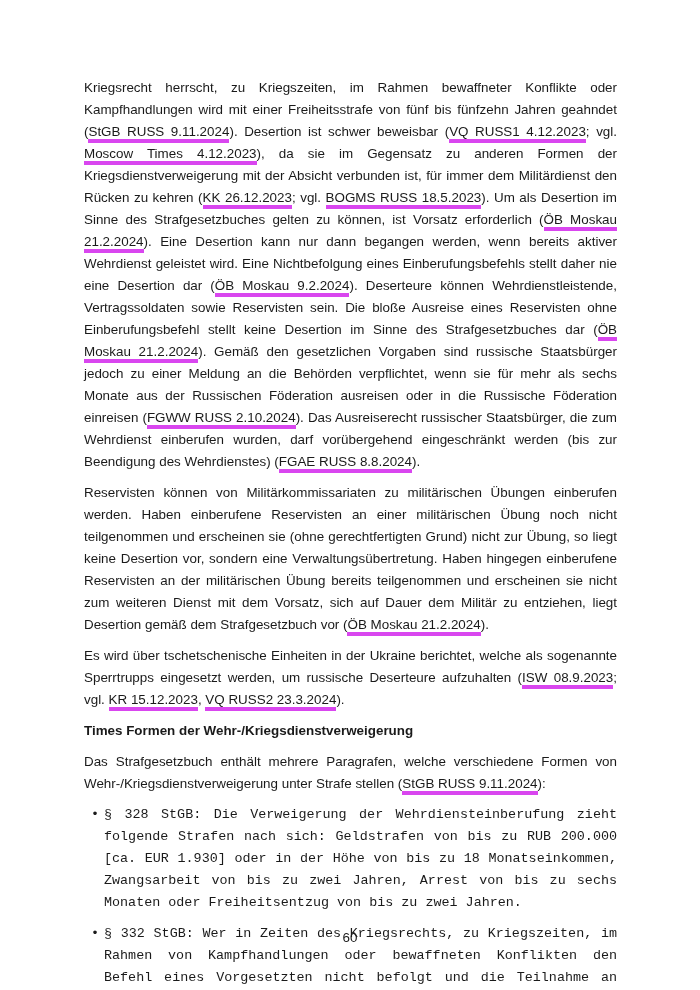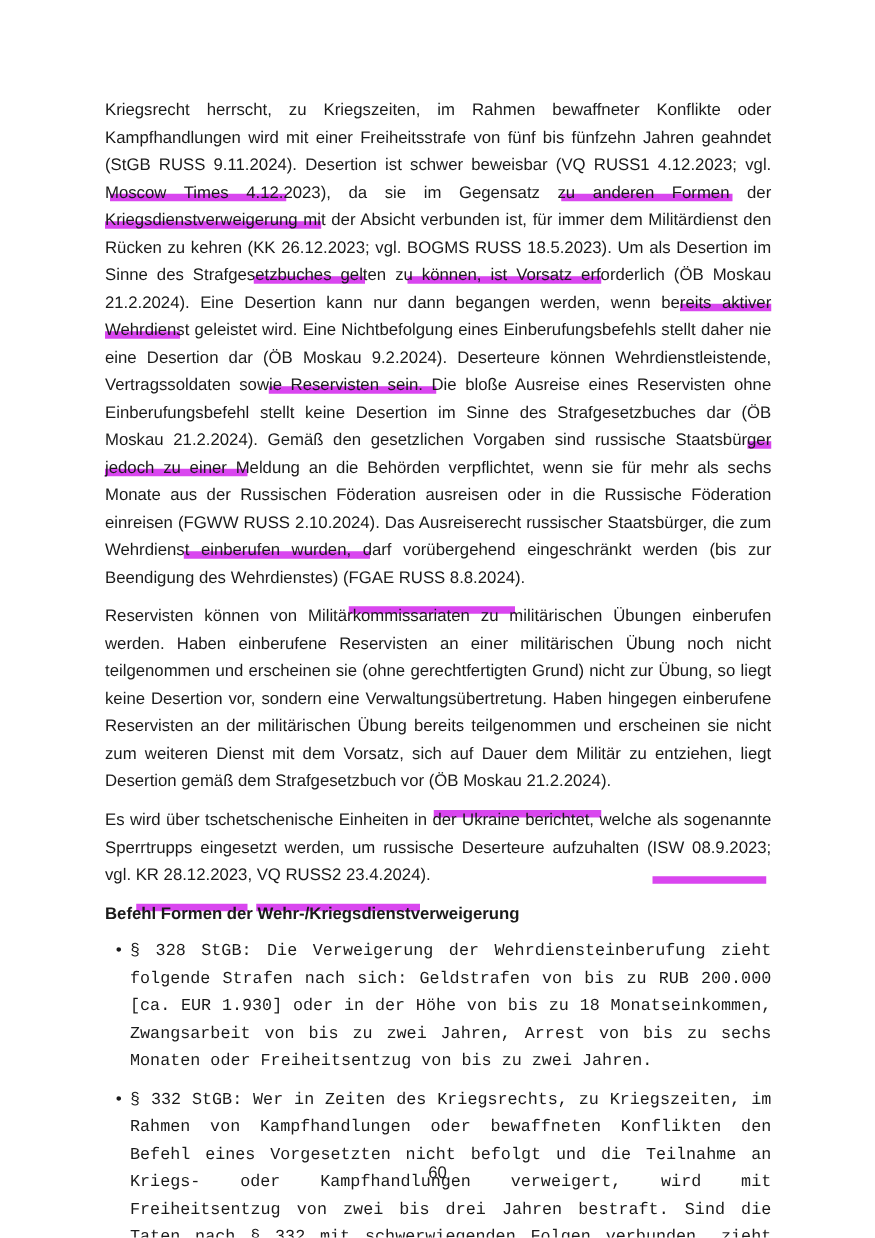--- a/index.html
+++ b/index.html
@@ -29,22 +29,22 @@
     }
     p { margin-bottom: 9px; }
     .heading {
       font-weight: bold;
       margin-bottom: 9px;
       text-align: left;
     }
     .ref {
       text-decoration: none;
       color: inherit;
-      border-bottom: 6px solid #d946ef;
-      padding-bottom: 16px;
+      border-bottom: 4px solid #d946ef;
+      padding-bottom: 0px;
     }
     ul.bullets {
       list-style: none;
       margin: 0;
       padding: 0 0 0 20px;
     }
     ul.bullets li {
       position: relative;
       margin-bottom: 9px;
       font-family: Liberation Mono, monospace;
@@ -64,21 +64,22 @@
       font-size: 13.4px;
       line-height: 20px;
     }
   </style>
 </head>
 <body>
 
 <div class="page">
   <p>Kriegsrecht herrscht, zu Kriegszeiten, im Rahmen bewaffneter Konflikte oder Kampfhandlungen wird mit einer Freiheitsstrafe von fünf bis fünfzehn Jahren geahndet (<a class="ref">StGB RUSS 9.11.2024</a>). Desertion ist schwer beweisbar (<a class="ref">VQ RUSS1 4.12.2023</a>; vgl. <a class="ref">Moscow Times 4.12.2023</a>), da sie im Gegensatz zu anderen Formen der Kriegsdienstverweigerung mit der Absicht verbunden ist, für immer dem Militärdienst den Rücken zu kehren (<a class="ref">KK 26.12.2023</a>; vgl. <a class="ref">BOGMS RUSS 18.5.2023</a>). Um als Desertion im Sinne des Strafgesetzbuches gelten zu können, ist Vorsatz erforderlich (<a class="ref">ÖB Moskau 21.2.2024</a>). Eine Desertion kann nur dann begangen werden, wenn bereits aktiver Wehrdienst geleistet wird. Eine Nichtbefolgung eines Einberufungsbefehls stellt daher nie eine Desertion dar (<a class="ref">ÖB Moskau 9.2.2024</a>). Deserteure können Wehrdienstleistende, Vertragssoldaten sowie Reservisten sein. Die bloße Ausreise eines Reservisten ohne Einberu­fungsbefehl stellt keine Desertion im Sinne des Strafgesetzbuches dar (<a class="ref">ÖB Moskau 21.2.2024</a>). Gemäß den gesetzlichen Vorgaben sind russische Staatsbürger jedoch zu einer Meldung an die Behörden verpflichtet, wenn sie für mehr als sechs Monate aus der Russischen Föderation ausreisen oder in die Russische Föderation einreisen (<a class="ref">FGWW RUSS 2.10.2024</a>). Das Ausrei­serecht russischer Staatsbürger, die zum Wehrdienst einberufen wurden, darf vorübergehend eingeschränkt werden (bis zur Beendigung des Wehrdienstes) (<a class="ref">FGAE RUSS 8.8.2024</a>).</p>
   <p>Reservisten können von Militärkommissariaten zu militärischen Übungen einberufen werden. Haben einberufene Reservisten an einer militärischen Übung noch nicht teilgenommen und erscheinen sie (ohne gerechtfertigten Grund) nicht zur Übung, so liegt keine Desertion vor, sondern eine Verwaltungsübertretung. Haben hingegen einberufene Reservisten an der mili­tärischen Übung bereits teilgenommen und erscheinen sie nicht zum weiteren Dienst mit dem Vorsatz, sich auf Dauer dem Militär zu entziehen, liegt Desertion gemäß dem Strafgesetzbuch vor (<a class="ref">ÖB Moskau 21.2.2024</a>).</p>
-  <p>Es wird über tschetschenische Einheiten in der Ukraine berichtet, welche als sogenannte Sperrtrupps eingesetzt werden, um russische Deserteure aufzuhalten (<a class="ref">ISW 08.9.2023</a>; vgl. <a class="ref">KR 28.12.2023</a>, <a class="ref">VQ RUSS2 23.4.2024</a>).</p>
-  <div class="heading">Befehl Formen der Wehr-/Kriegsdienstverweigerung</div>
+  <p>Es wird über tschetschenische Einheiten in der Ukraine berichtet, welche als sogenannte Sperrtrupps eingesetzt werden, um russische Deserteure aufzuhalten (<a class="ref">ISW 08.9.2023</a>; vgl. <a class="ref">KR 15.12.2023</a>, <a class="ref">VQ RUSS2 23.3.2024</a>).</p>
+  <div class="heading">Times Formen der Wehr-/Kriegsdienstverweigerung</div>
+  <p>Das Strafgesetzbuch enthält mehrere Paragrafen, welche verschiedene Formen von Wehr-/Kriegsdienstverweigerung unter Strafe stellen (<a class="ref">StGB RUSS 9.11.2024</a>):</p>
   <ul class="bullets">
     <li>§ 328 StGB: Die Verweigerung der Wehrdiensteinberufung zieht folgende Strafen nach sich: Geldstrafen von bis zu RUB 200.000 [ca. EUR 1.930] oder in der Höhe von bis zu 18 Monatseinkommen, Zwangsarbeit von bis zu zwei Jahren, Arrest von bis zu sechs Monaten oder Freiheitsentzug von bis zu zwei Jahren.</li>
     <li>§ 332 StGB: Wer in Zeiten des Kriegsrechts, zu Kriegszeiten, im Rahmen von Kampfhand­lungen oder bewaffneten Konflikten den Befehl eines Vorgesetzten nicht befolgt und die Teilnahme an Kriegs- oder Kampfhandlungen verweigert, wird mit Freiheitsentzug von zwei bis drei Jahren bestraft. Sind die Taten nach § 332 mit schwerwiegenden Folgen verbunden, zieht dies eine Freiheitsstrafe von drei bis zehn Jahren nach sich.</li>
   </ul>
 </div>
 
 <div class="page-number">60</div>
 
 </body></html>

